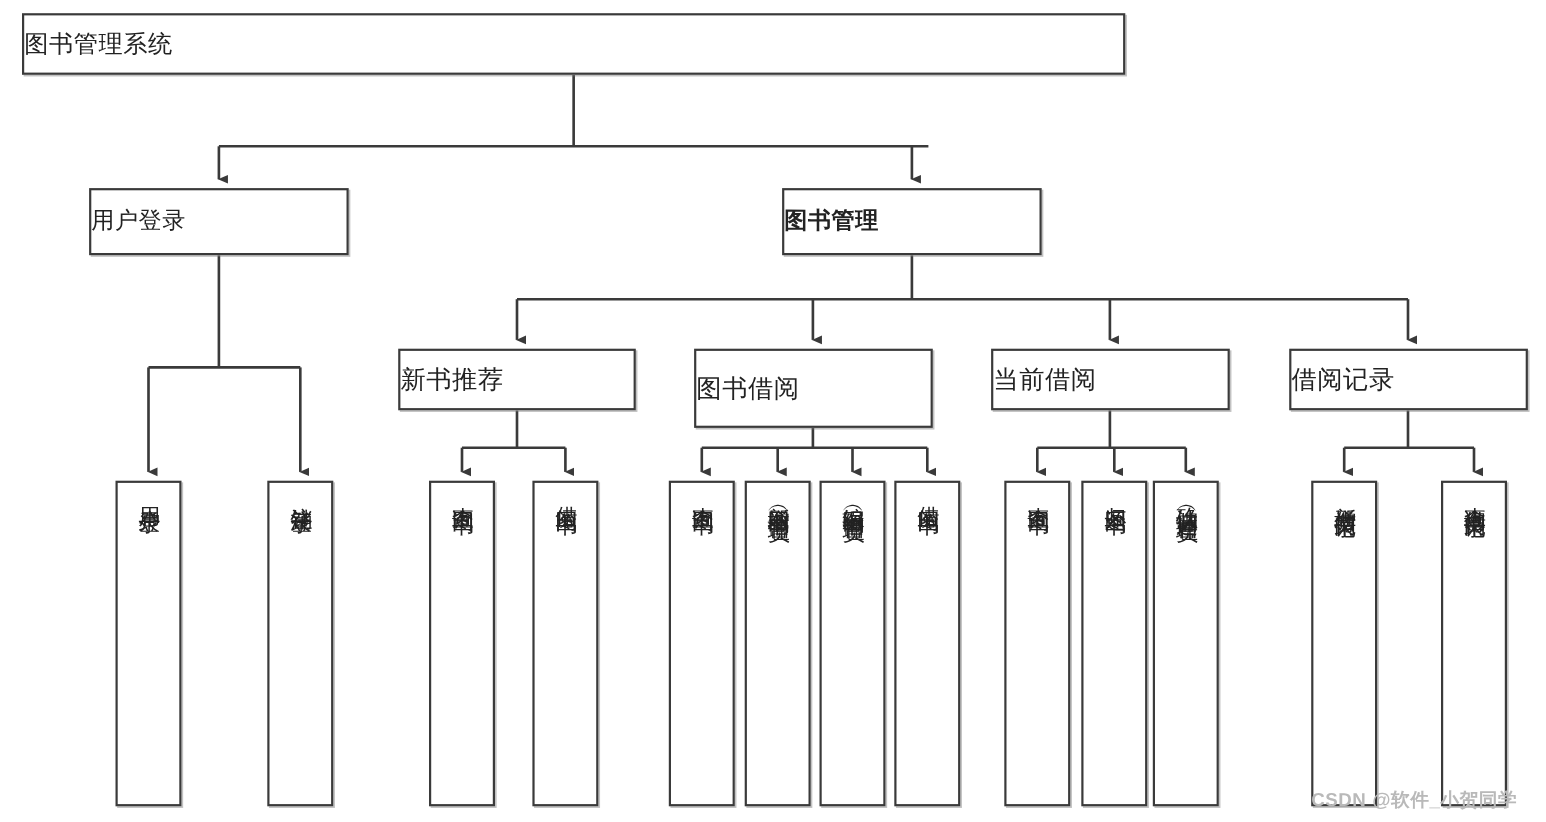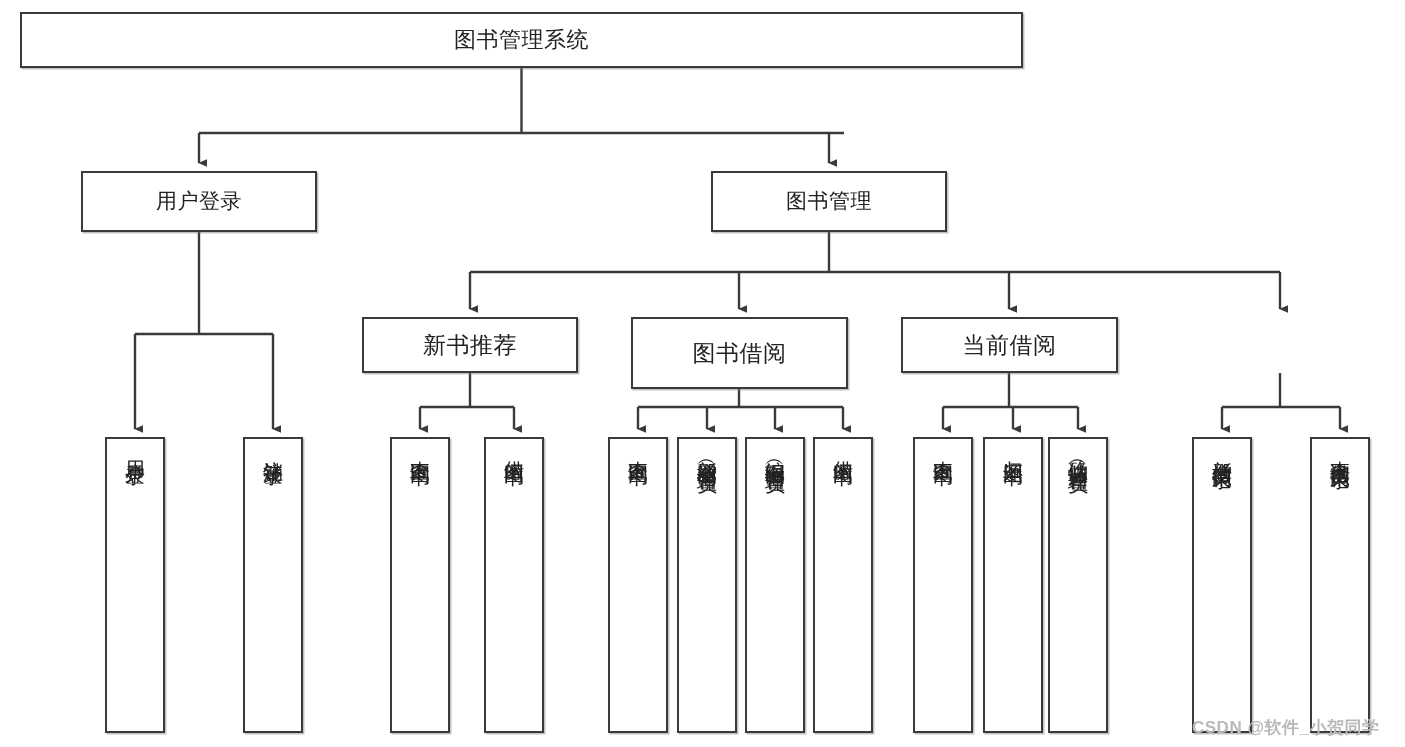--- a/index.html
+++ b/index.html
@@ -27,21 +27,21 @@
     height: 747px;
   }
   .node-box {
     position: absolute;
     box-sizing: border-box;
     background: #ffffff;
     border: 2px solid #3a3a3a;
     box-shadow: 1.5px 1.5px 0 rgba(120,120,120,0.45);
     display: flex;
     align-items: center;
-    justify-content: center;
+    justify-content: flex-start;
     color: #1f1f1f;
   }
   .node-label {
     font-size: 21px;
     line-height: 1.15;
     letter-spacing: 0.5px;
     white-space: nowrap;
     color: #222222;
   }
   .node-root .node-label { font-size: 22px; }
@@ -125,33 +125,36 @@
     </g>
   </svg>
 
   <div class="node-box node-root" style="left:20px; top:12px; width:1003px; height:56px;">
     <span class="node-label">图书管理系统</span>
   </div>
 
   <div class="node-box node-l1" style="left:81px; top:171px; width:236px; height:61px;">
     <span class="node-label">用户登录</span>
   </div>
-  <div class="node-box node-l1" style="left:711px; top:171px; width:236px; height:61px;">
+  <div class="node-box node-l1" style="left:711px; top:171px; width:236px; height:61px;font-weight:bold;">
     <span class="node-label">图书管理</span>
   </div>
 
   <div class="node-box node-l2" style="left:362px; top:317px; width:216px; height:56px;">
     <span class="node-label">新书推荐</span>
   </div>
   <div class="node-box node-l2" style="left:631px; top:317px; width:217px; height:72px;">
     <span class="node-label">图书借阅</span>
   </div>
   <div class="node-box node-l2" style="left:901px; top:317px; width:217px; height:56px;">
     <span class="node-label">当前借阅</span>
   </div>
+  <div class="node-box node-l2" style="left:1172px; top:317px; width:217px; height:56px;">
+    <span class="node-label">借阅记录</span>
+  </div>
 
   <div class="node-box node-leaf" style="left:105px; top:437px; width:60px; height:296px;">
     <span class="node-label">用户登录</span>
   </div>
   <div class="node-box node-leaf" style="left:243px; top:437px; width:60px; height:296px;">
     <span class="node-label">注销登录</span>
   </div>
 
   <div class="node-box node-leaf" style="left:390px; top:437px; width:60px; height:296px;">
     <span class="node-label">查询图书</span>

